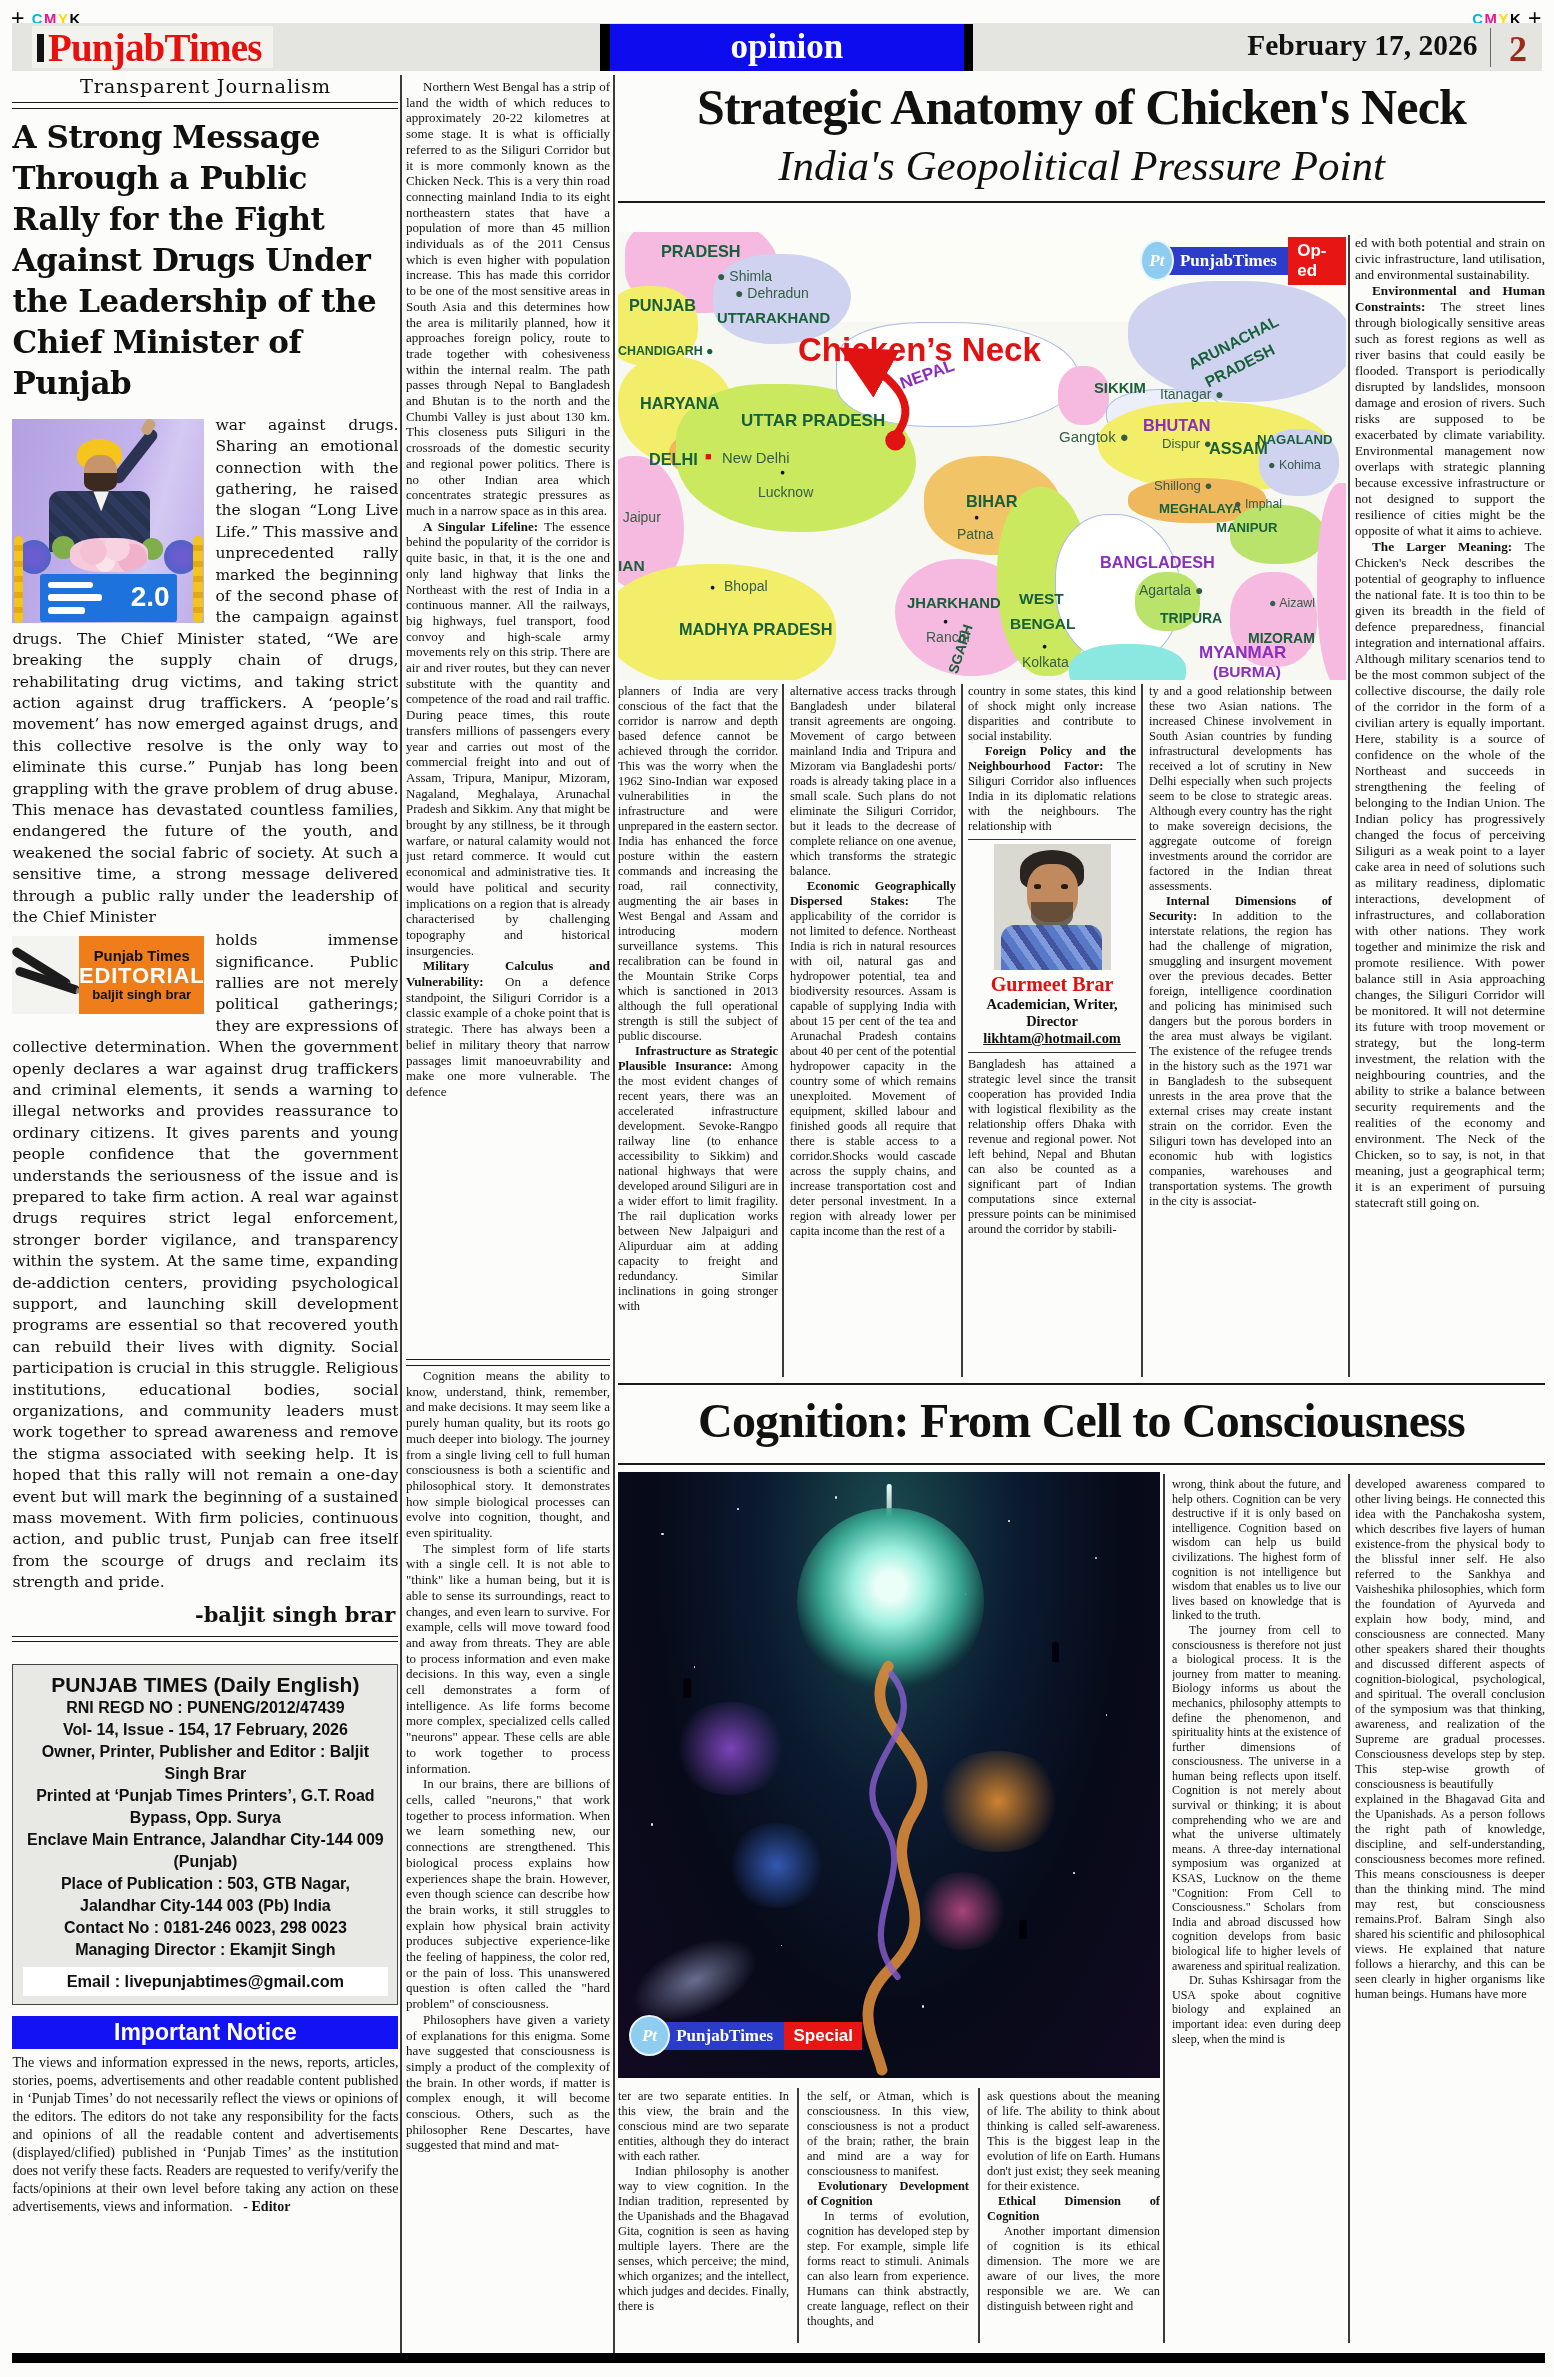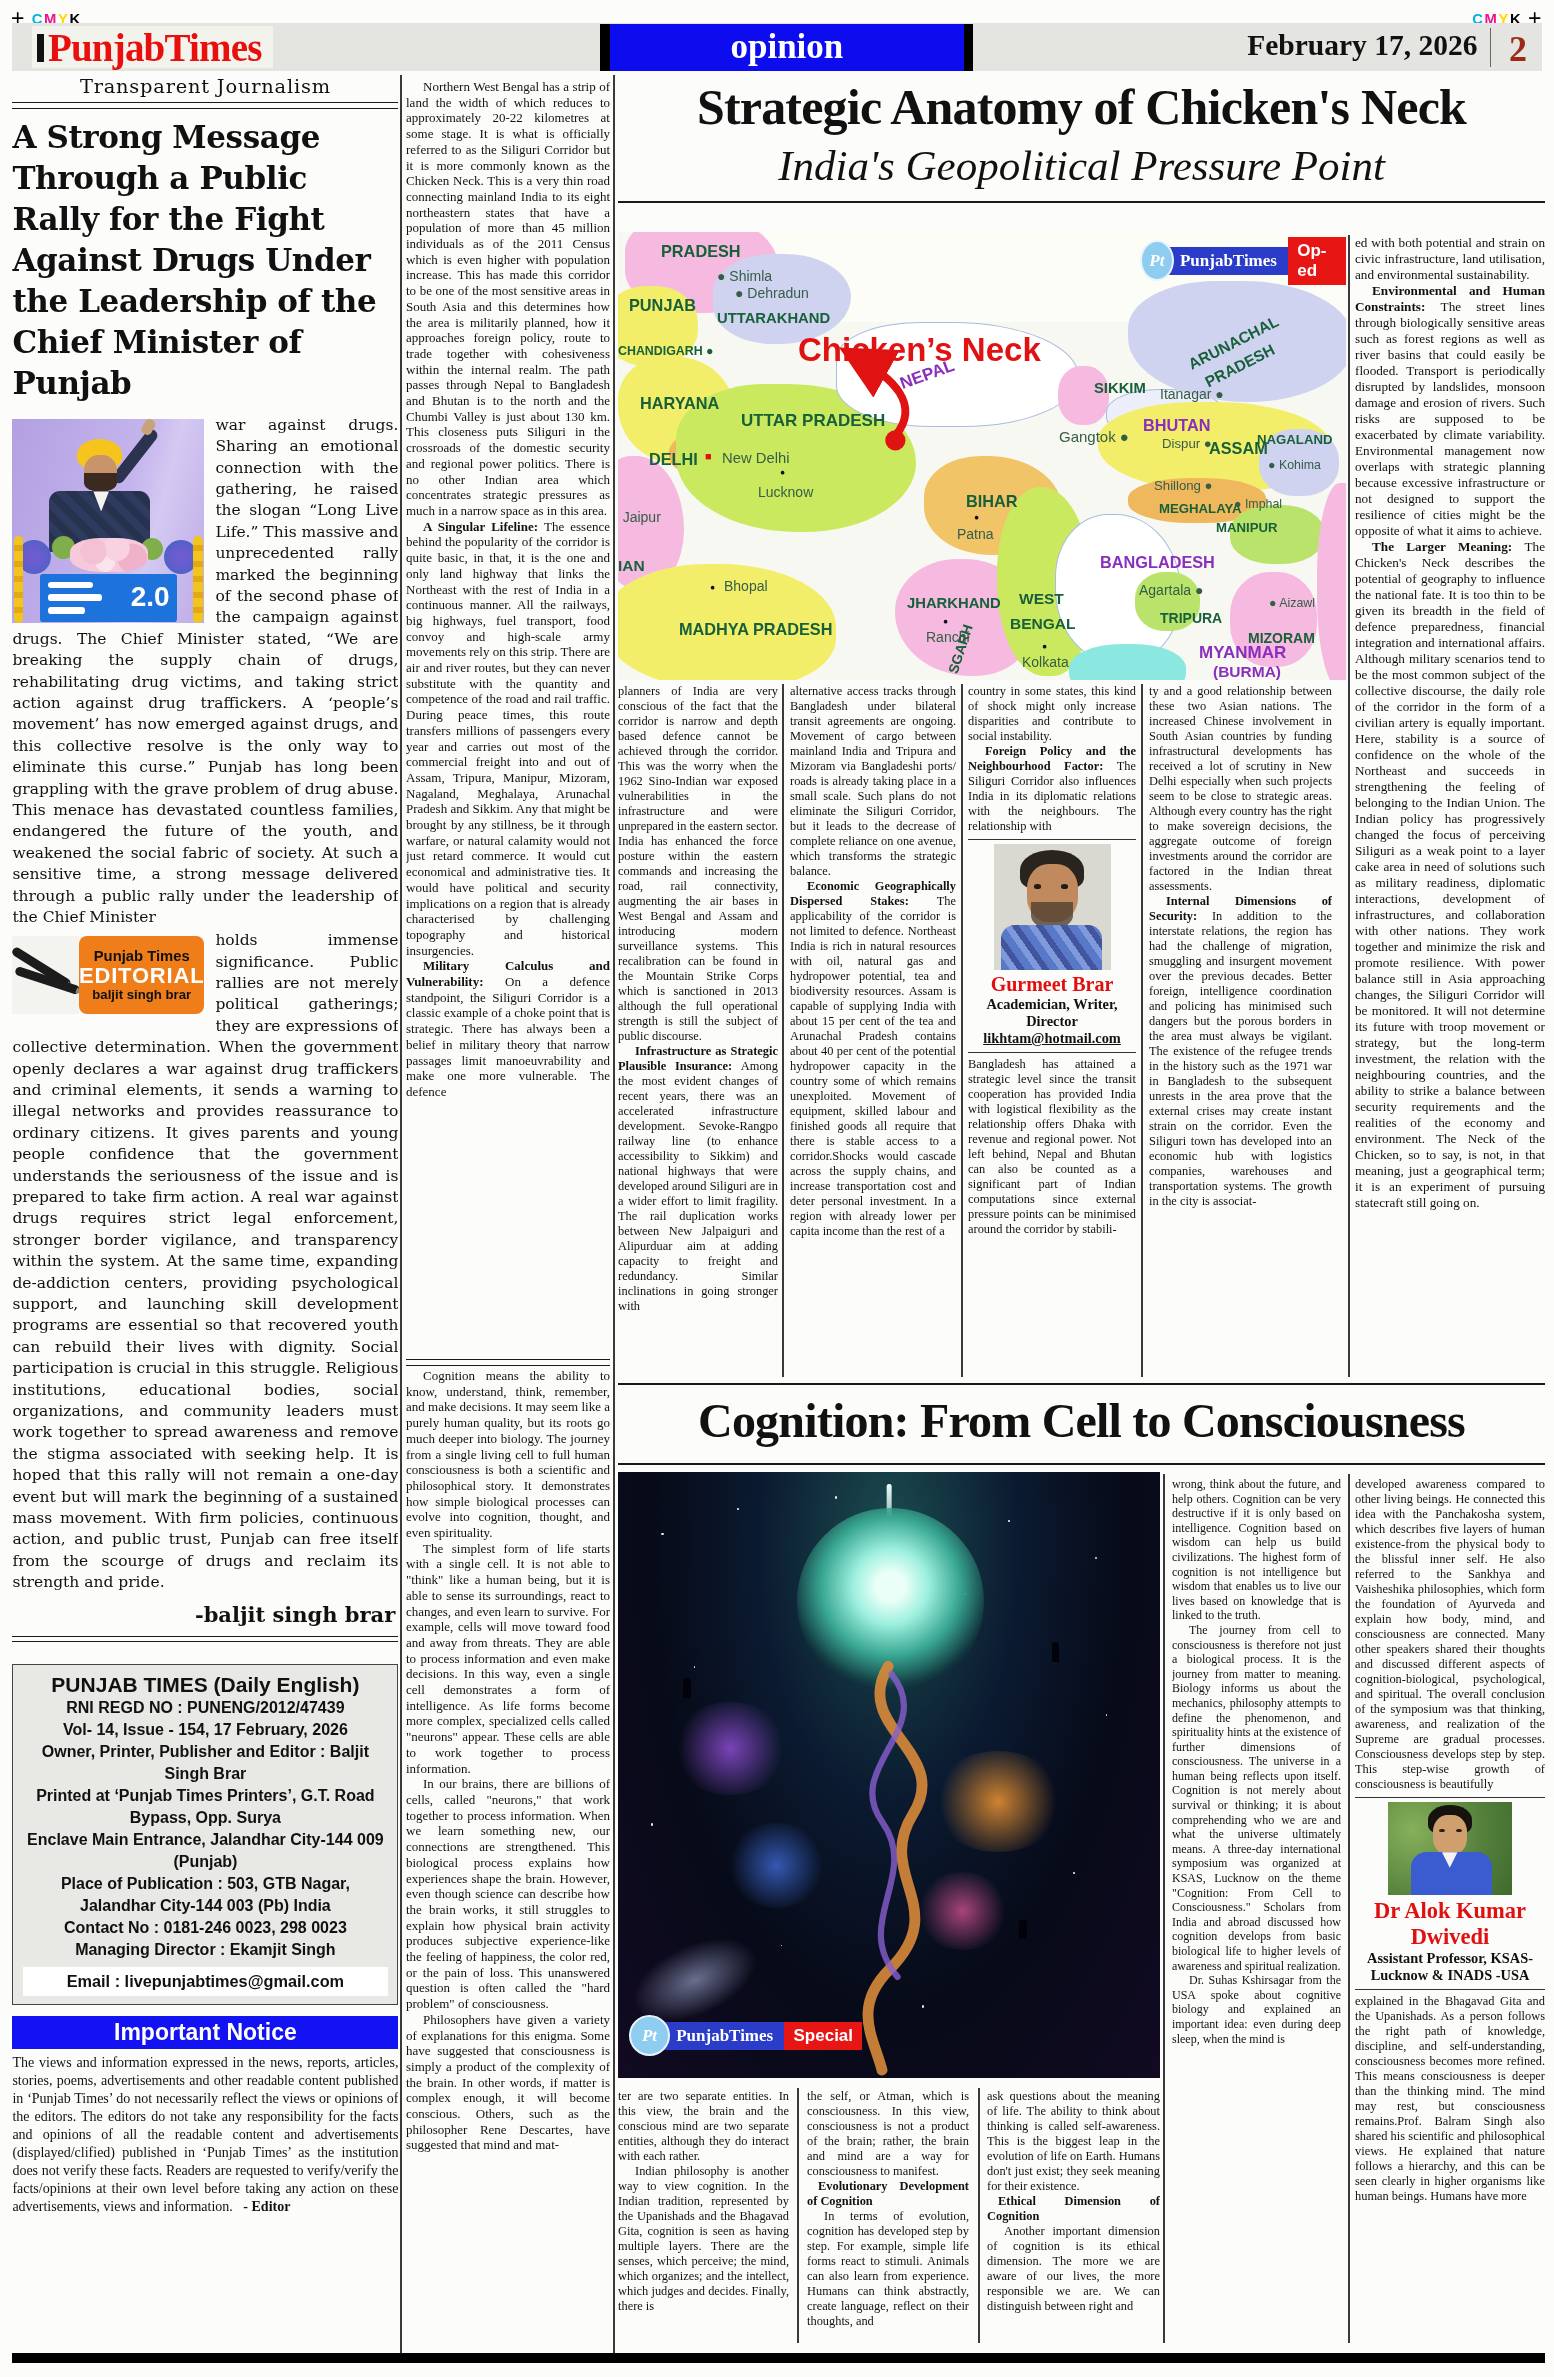--- a/index.html
+++ b/index.html
@@ -31,21 +31,21 @@
   .tagline{text-align:center;font-size:19.4px;letter-spacing:0.8px;margin:1.6px 0 4.7px;}
   .lhead{font-size:31px;line-height:41px;font-weight:bold;letter-spacing:-0.4px;margin:7.8px 0 11px;}
   .lp{font-size:15.5px;line-height:21.4px;text-align:justify;margin:0 0 1.6px;}
   .byline{text-align:right;font-weight:bold;font-size:21px;margin:7.8px 3.1px 9.3px 0;}
   .cm-photo{float:left;width:192px;height:204px;margin:4.7px 11px 3.1px 0;position:relative;overflow:hidden;
             background:linear-gradient(105deg,#b2a0e2 0%,#c4b4ec 55%,#d4c9f2 70%,#bcaae6 100%);}
   .ed-badge{float:left;width:192px;height:78px;margin:6.2px 11px 4.7px 0;position:relative;overflow:hidden;display:flex;}
   .ed-left{width:72px;background:#f3f3f0;position:relative;overflow:hidden;}
   .pen{position:absolute;width:67px;height:8.5px;background:#1c1c1c;border-radius:4.7px;}
   .pen:after{content:"";position:absolute;right:-6.2px;top:1.6px;border-left:9.3px solid #888;border-top:3.1px solid transparent;border-bottom:3.1px solid transparent;}
-  .ed-right{flex:1;background:#ee7d1a;display:flex;flex-direction:column;align-items:center;justify-content:center;font-family:"Liberation Sans",sans-serif;border-radius:8px;}
+  .ed-right{flex:1;background:#ee7d1a;display:flex;flex-direction:column;align-items:center;justify-content:center;font-family:"Liberation Sans",sans-serif;}
   .ed-right .b1{font-size:14.8px;font-weight:bold;color:#111;}
   .ed-right .b2{font-size:22px;font-weight:bold;color:#fff;letter-spacing:0.8px;line-height:1.05;}
   .ed-right .b3{font-size:13.2px;font-weight:bold;color:#111;}
   
   .imprint{border:1.6px solid #444;background:#e8e8e4;text-align:center;padding:7.8px 9.3px;font-family:"Liberation Sans",sans-serif;margin-top:22px;}
   .imprint .t{font-size:21px;font-weight:bold;}
   .imprint .ln{font-size:16px;font-weight:bold;line-height:22px;}
   .imprint .email{background:#fff;margin-top:6.2px;padding:4.7px 3.1px;font-size:16.3px;font-weight:bold;}
   .noticebar{background:#1212f2;color:#fff;text-align:center;font-family:"Liberation Sans",sans-serif;
              font-size:23px;font-weight:bold;padding:3.1px 0;margin-top:11px;}
@@ -398,35 +398,20 @@
 
   <div class="abs coltext fz155" style="left:1172px;top:1477px;width:169px;height:866px;">
       <p class="ni">wrong, think about the future, and help others. Cognition can be very destructive if it is only based on intelligence. Cognition based on wisdom can help us build civilizations. The highest form of cognition is not intelligence but wisdom that enables us to live our lives based on knowledge that is linked to the truth.</p>
       <p>The journey from cell to consciousness is therefore not just a biological process. It is the journey from matter to meaning. Biology informs us about the mechanics, philosophy attempts to define the phenomenon, and spirituality hints at the existence of further dimensions of consciousness. The universe in a human being reflects upon itself. Cognition is not merely about survival or thinking; it is about comprehending who we are and what the universe ultimately means. A three-day international symposium was organized at KSAS, Lucknow on the theme "Cognition: From Cell to Consciousness." Scholars from India and abroad discussed how cognition develops from basic biological life to higher levels of awareness and spiritual realization.</p>
       <p>Dr. Suhas Kshirsagar from the USA spoke about cognitive biology and explained an important idea: even during deep sleep, when the mind is</p>
     </div>
   <div class="abs" style="left:1355px;top:1477px;width:190px;height:866px;overflow:hidden;">
     <div class="coltext fz16">
         <p class="ni">developed awareness compared to other living beings. He connected this idea with the Panchakosha system, which describes five layers of human existence-from the physical body to the blissful inner self. He also referred to the Sankhya and Vaisheshika philosophies, which form the foundation of Ayurveda and explain how body, mind, and consciousness are connected. Many other speakers shared their thoughts and discussed different aspects of cognition-biological, psychological, and spiritual. The overall conclusion of the symposium was that thinking, awareness, and realization of the Supreme are gradual processes. Consciousness develops step by step. This step-wise growth of consciousness is beautifully</p>
       </div>
-    <div class="authblock">
-      <div class="ahr"></div>
-      <div class="photo" style="width:124px;height:93px;background:radial-gradient(circle at 20% 30%,#86b05a,#54803c 60%,#3f6a2e);">
-        <i class="abs" style="left:40px;top:3.1px;width:44px;height:29.5px;background:#16120e;border-radius:50% 50% 35% 35%;"></i>
-        <i class="abs" style="left:45px;top:12.4px;width:34px;height:40px;background:#cfa06e;border-radius:42%;"></i>
-        <i class="abs" style="left:51px;top:26.4px;width:6.2px;height:3.9px;background:#241b14;border-radius:50%;"></i>
-        <i class="abs" style="left:68px;top:26.4px;width:6.2px;height:3.9px;background:#241b14;border-radius:50%;"></i>
-        <i class="abs" style="left:23px;top:50px;width:81px;height:44px;background:#3b5bd0;border-radius:15.5px 15.5px 0 0;"></i>
-        <i class="abs" style="left:54px;top:50px;width:15.5px;height:15.5px;background:#f3f3ef;clip-path:polygon(0 0,100% 0,50% 100%);"></i>
-      </div>
-      <div class="aname" style="font-size:22.5px;">Dr Alok Kumar Dwivedi</div>
-      <div class="atitle">Assistant Professor, KSAS-</div>
-      <div class="atitle">Lucknow &amp; INADS -USA</div>
-      <div class="ahr"></div>
-    </div>
     <div class="coltext fz16">
         <p class="ni">explained in the Bhagavad Gita and the Upanishads. As a person follows the right path of knowledge, discipline, and self-understanding, consciousness becomes more refined. This means consciousness is deeper than the thinking mind. The mind may rest, but consciousness remains.Prof. Balram Singh also shared his scientific and philosophical views. He explained that nature follows a hierarchy, and this can be seen clearly in higher organisms like human beings. Humans have more</p>
       </div>
   </div>
 
   <div class="abs coltext fz16" style="left:618px;top:2089px;width:171px;height:253px;">
       <p class="ni">ter are two separate entities. In this view, the brain and the conscious mind are two separate entities, although they do interact with each rather.</p>
       <p>Indian philosophy is another way to view cognition. In the Indian tradition, represented by the Upanishads and the Bhagavad Gita, cognition is seen as having multiple layers. There are the senses, which perceive; the mind, which organizes; and the intellect, which judges and decides. Finally, there is</p>
     </div>
   <div class="abs coltext fz16" style="left:807px;top:2089px;width:162px;height:253px;">

